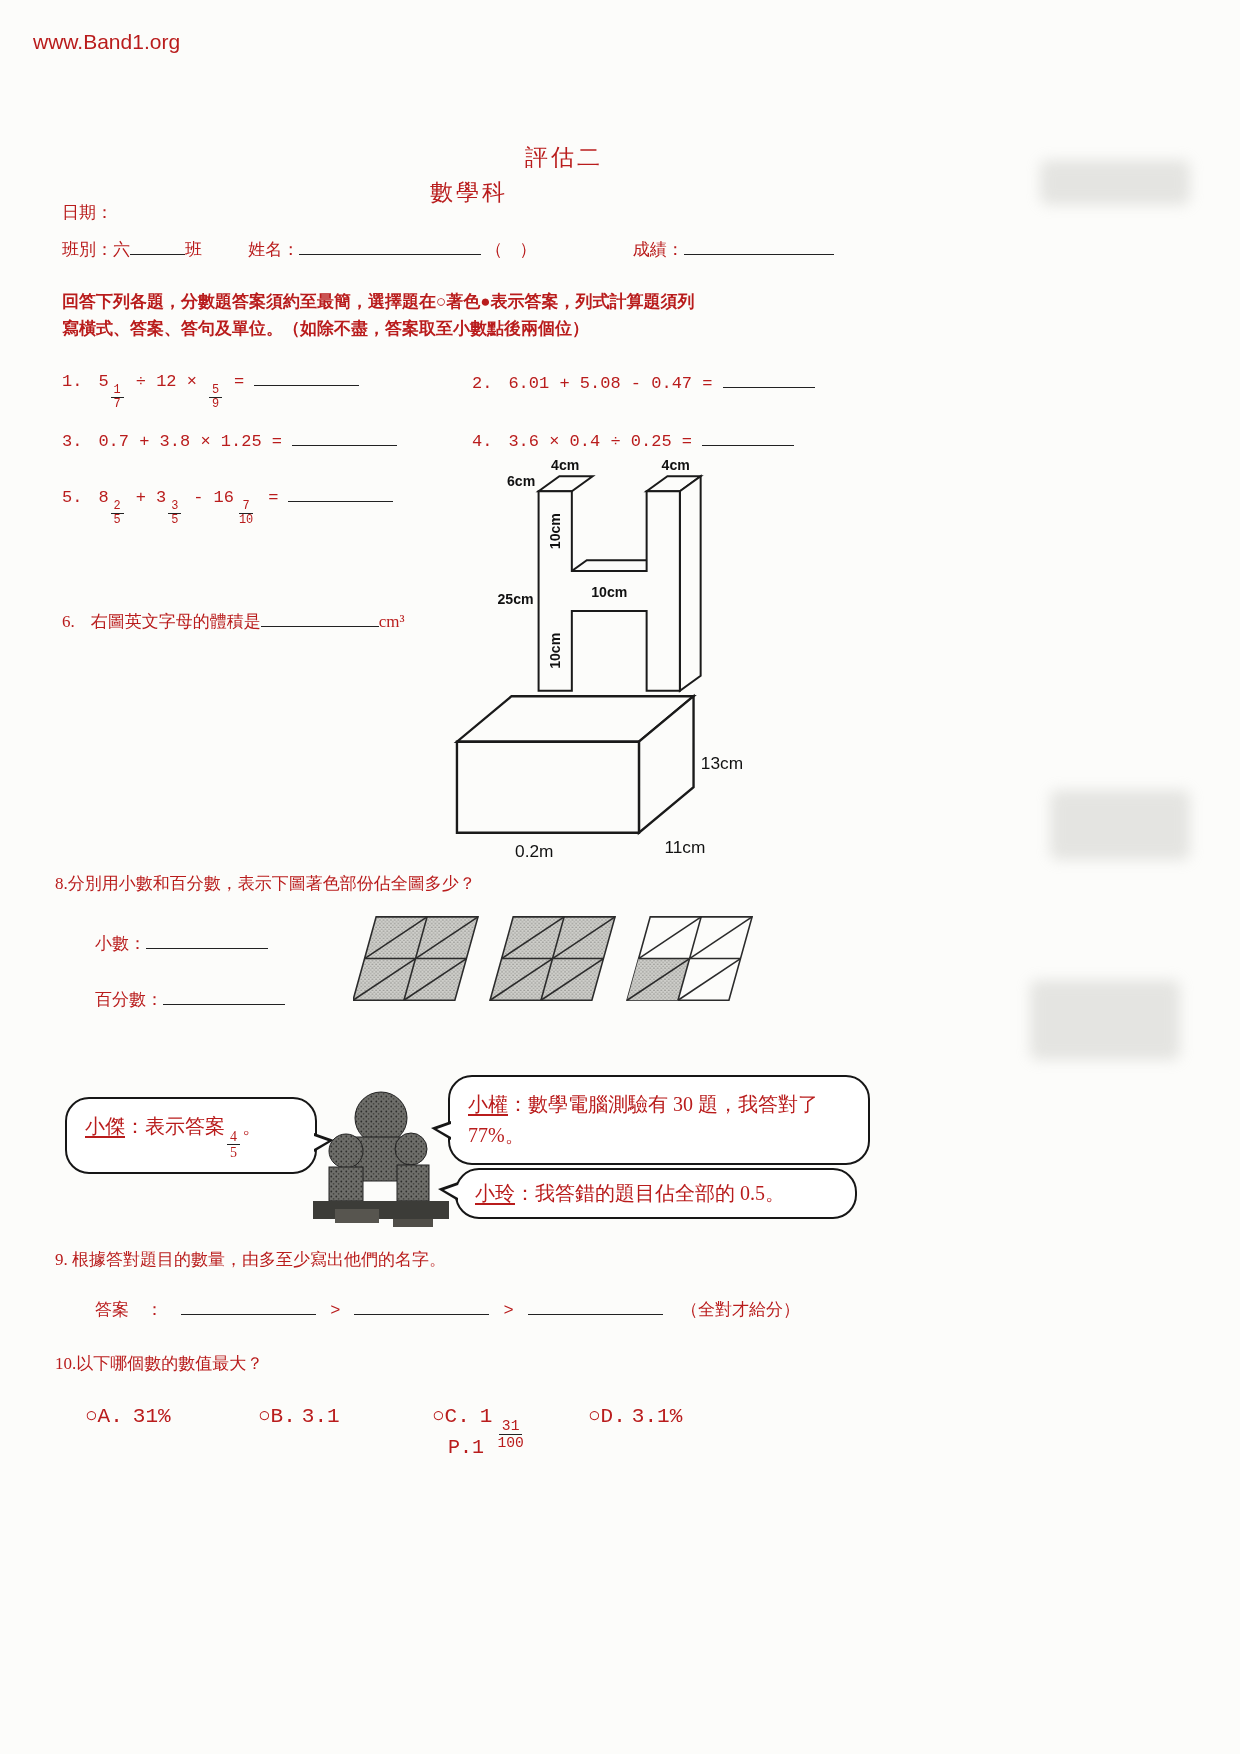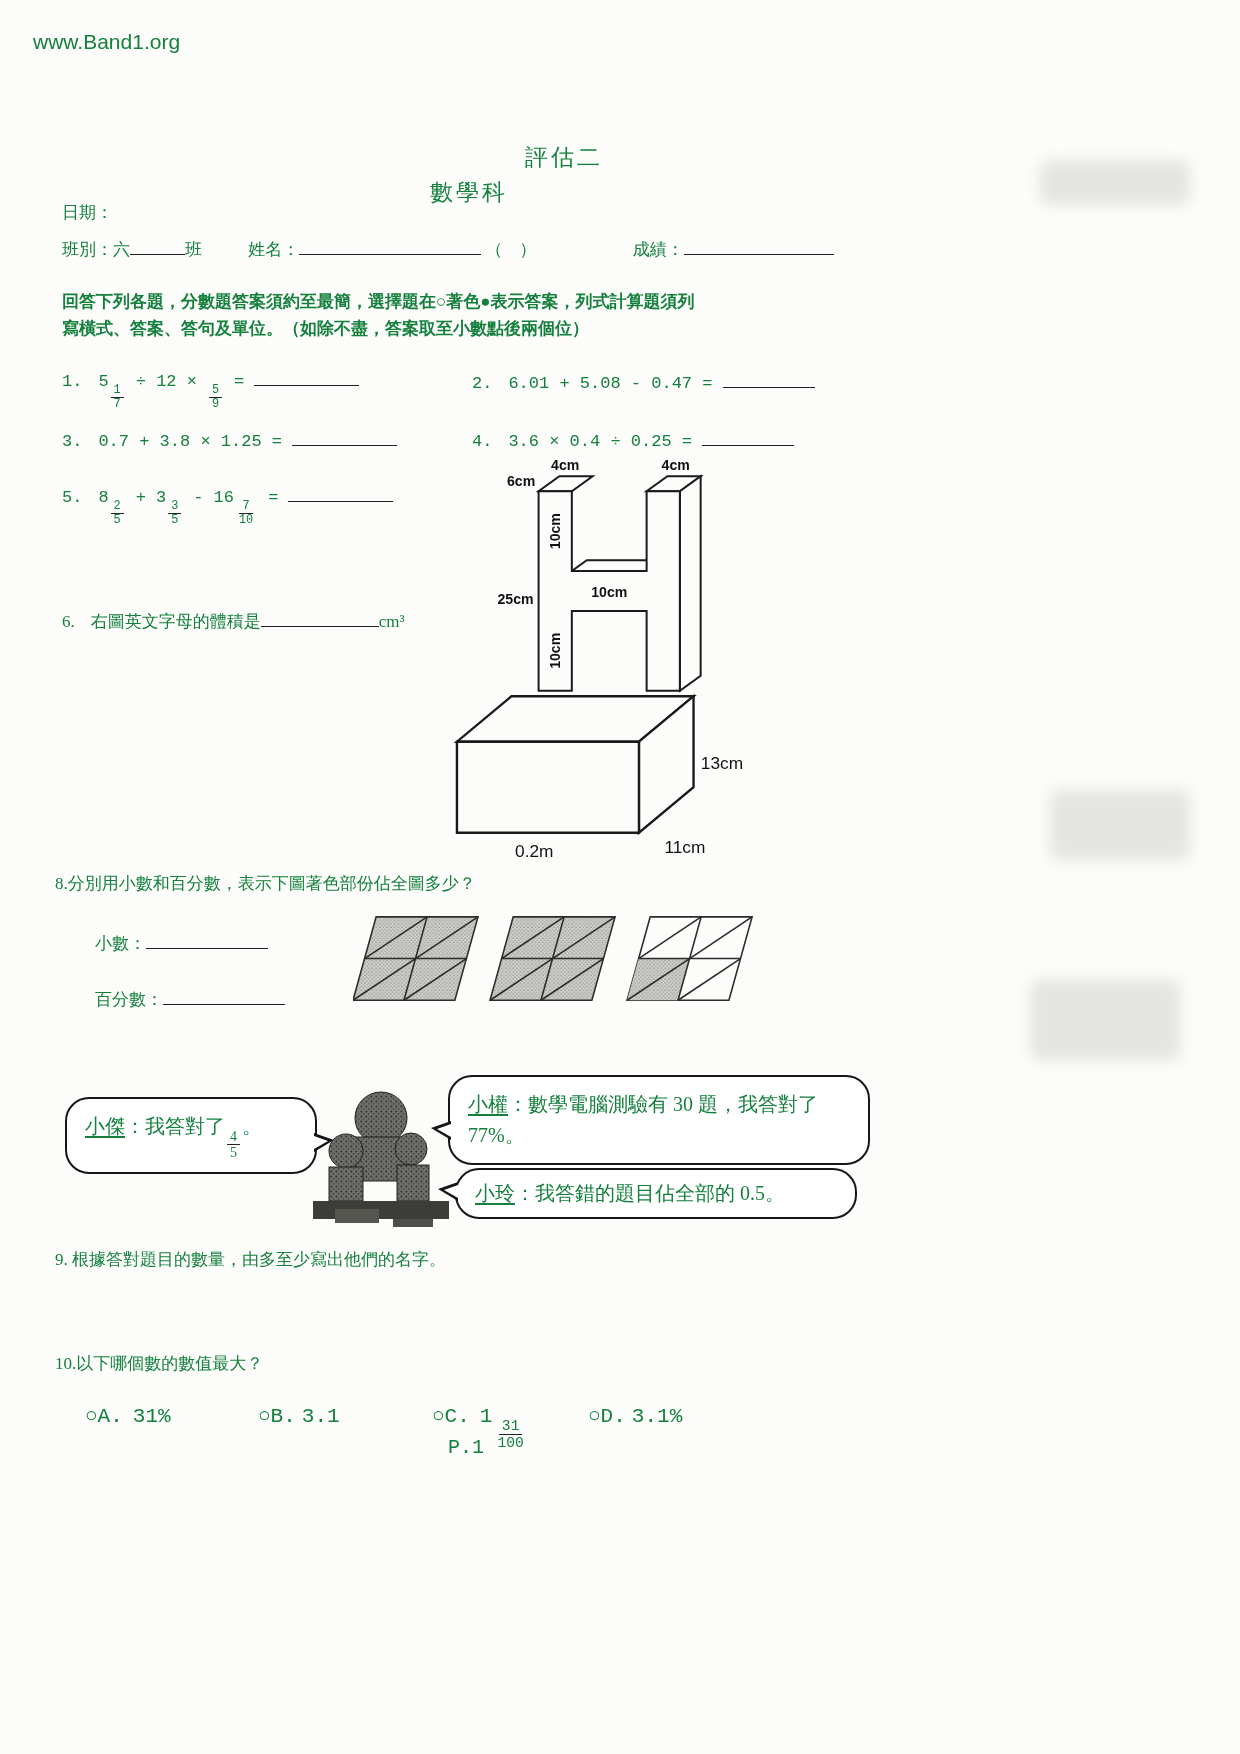--- a/index.html
+++ b/index.html
@@ -1,18 +1,18 @@
 <!DOCTYPE html>
 <html><head>
 <meta charset="utf-8">
 <style>
   * { margin:0; padding:0; box-sizing:border-box; }
   html,body { background:#9a9a9a; }
   .page { position:relative; width:1240px; height:1754px; margin:0 auto; background:#fcfcfa;
-          color:#15803d; font-family:"Liberation Serif","DejaVu Serif",serif; overflow:hidden; }
+          color:#b91c1c; font-family:"Liberation Serif","DejaVu Serif",serif; overflow:hidden; }
   .abs { position:absolute; }
   .t21 { font-size:17px; }
   .mono { font-family:"Liberation Mono","DejaVu Sans Mono",monospace; }
   .bold { font-weight:bold; }
   .blank { display:inline-block; border-bottom:1.7px solid #222; height:0.95em; vertical-align:baseline; }
   .frac { display:inline-flex; flex-direction:column; align-items:center; line-height:1.1;
           font-size:0.70em; vertical-align:-0.55em; margin:0 2px; }
   .fnum { display:block; padding:0 3px; border-bottom:1.4px solid #222; }
   .fden { display:block; padding:0 3px; }
   .qno { margin-right:16px; }
@@ -177,21 +177,21 @@
       <line x1="80" y1="2" x2="55" y2="92"></line>
       <line x1="12.5" y1="47" x2="122.5" y2="47"></line>
       <line x1="12.5" y1="47" x2="80" y2="2"></line>
       <line x1="67.5" y1="47" x2="135" y2="2"></line>
       <line x1="0" y1="92" x2="67.5" y2="47"></line>
       <line x1="55" y1="92" x2="122.5" y2="47"></line>
     </g>
   </svg>
 
   <div class="bubble tail-r" style="left:65px;top:1097px;width:252px;">
-    <span class="u">小傑</span><span>：我答對了</span><span class="frac">
+    <span class="u">小傑</span><span>：表示答案</span><span class="frac">
         <span class="fnum">4</span>
         <span class="fden">5</span>
       </span><span>。</span>
   </div>
 
   <svg class="abs" style="left:305px;top:1085px;" width="150" height="148" viewBox="0 0 150 148">
     <defs>
       <pattern id="noise" width="5" height="5" patternUnits="userSpaceOnUse">
         <rect width="5" height="5" fill="#6e6e6a"></rect>
         <circle cx="1.3" cy="1.5" r="0.9" fill="#2d2d2b"></circle>
@@ -213,20 +213,25 @@
     <span class="u">小權</span><span>：數學電腦測驗有 30 題，我答對了</span>
     <div>77%。</div>
   </div>
 
   <div class="bubble tail-l2" style="left:455px;top:1168px;width:402px;padding:8px 18px;">
     <span class="u">小玲</span><span>：我答錯的題目佔全部的 0.5。</span>
   </div>
 
   <div class="abs t21" style="left:55px;top:1248px;">9. 根據答對題目的數量，由多至少寫出他們的名字。</div>
 
+  <div class="abs t21" style="left:95px;top:1298px;">
+    <span>答案　：</span>
+    <span class="blank" style="width:135px;margin:0 14px;"></span><span class="mono">&gt;</span><span class="blank" style="width:135px;margin:0 14px;"></span><span class="mono">&gt;</span><span class="blank" style="width:135px;margin:0 14px;"></span>
+    <span>（全對才給分）</span>
+  </div>
 
   <div class="abs t21" style="left:55px;top:1352px;">10.以下哪個數的數值最大？</div>
 
   <div class="abs" style="left:0;top:1405px;width:1052px;height:46px;">
     <span class="opt" style="left:85px;">
       <span>○</span><span style="margin-right:10px;">A.</span><span>31%</span>
     </span>
     <span class="opt" style="left:258px;">
       <span>○</span><span style="margin-right:6px;">B.</span><span>3.1</span>
     </span>

